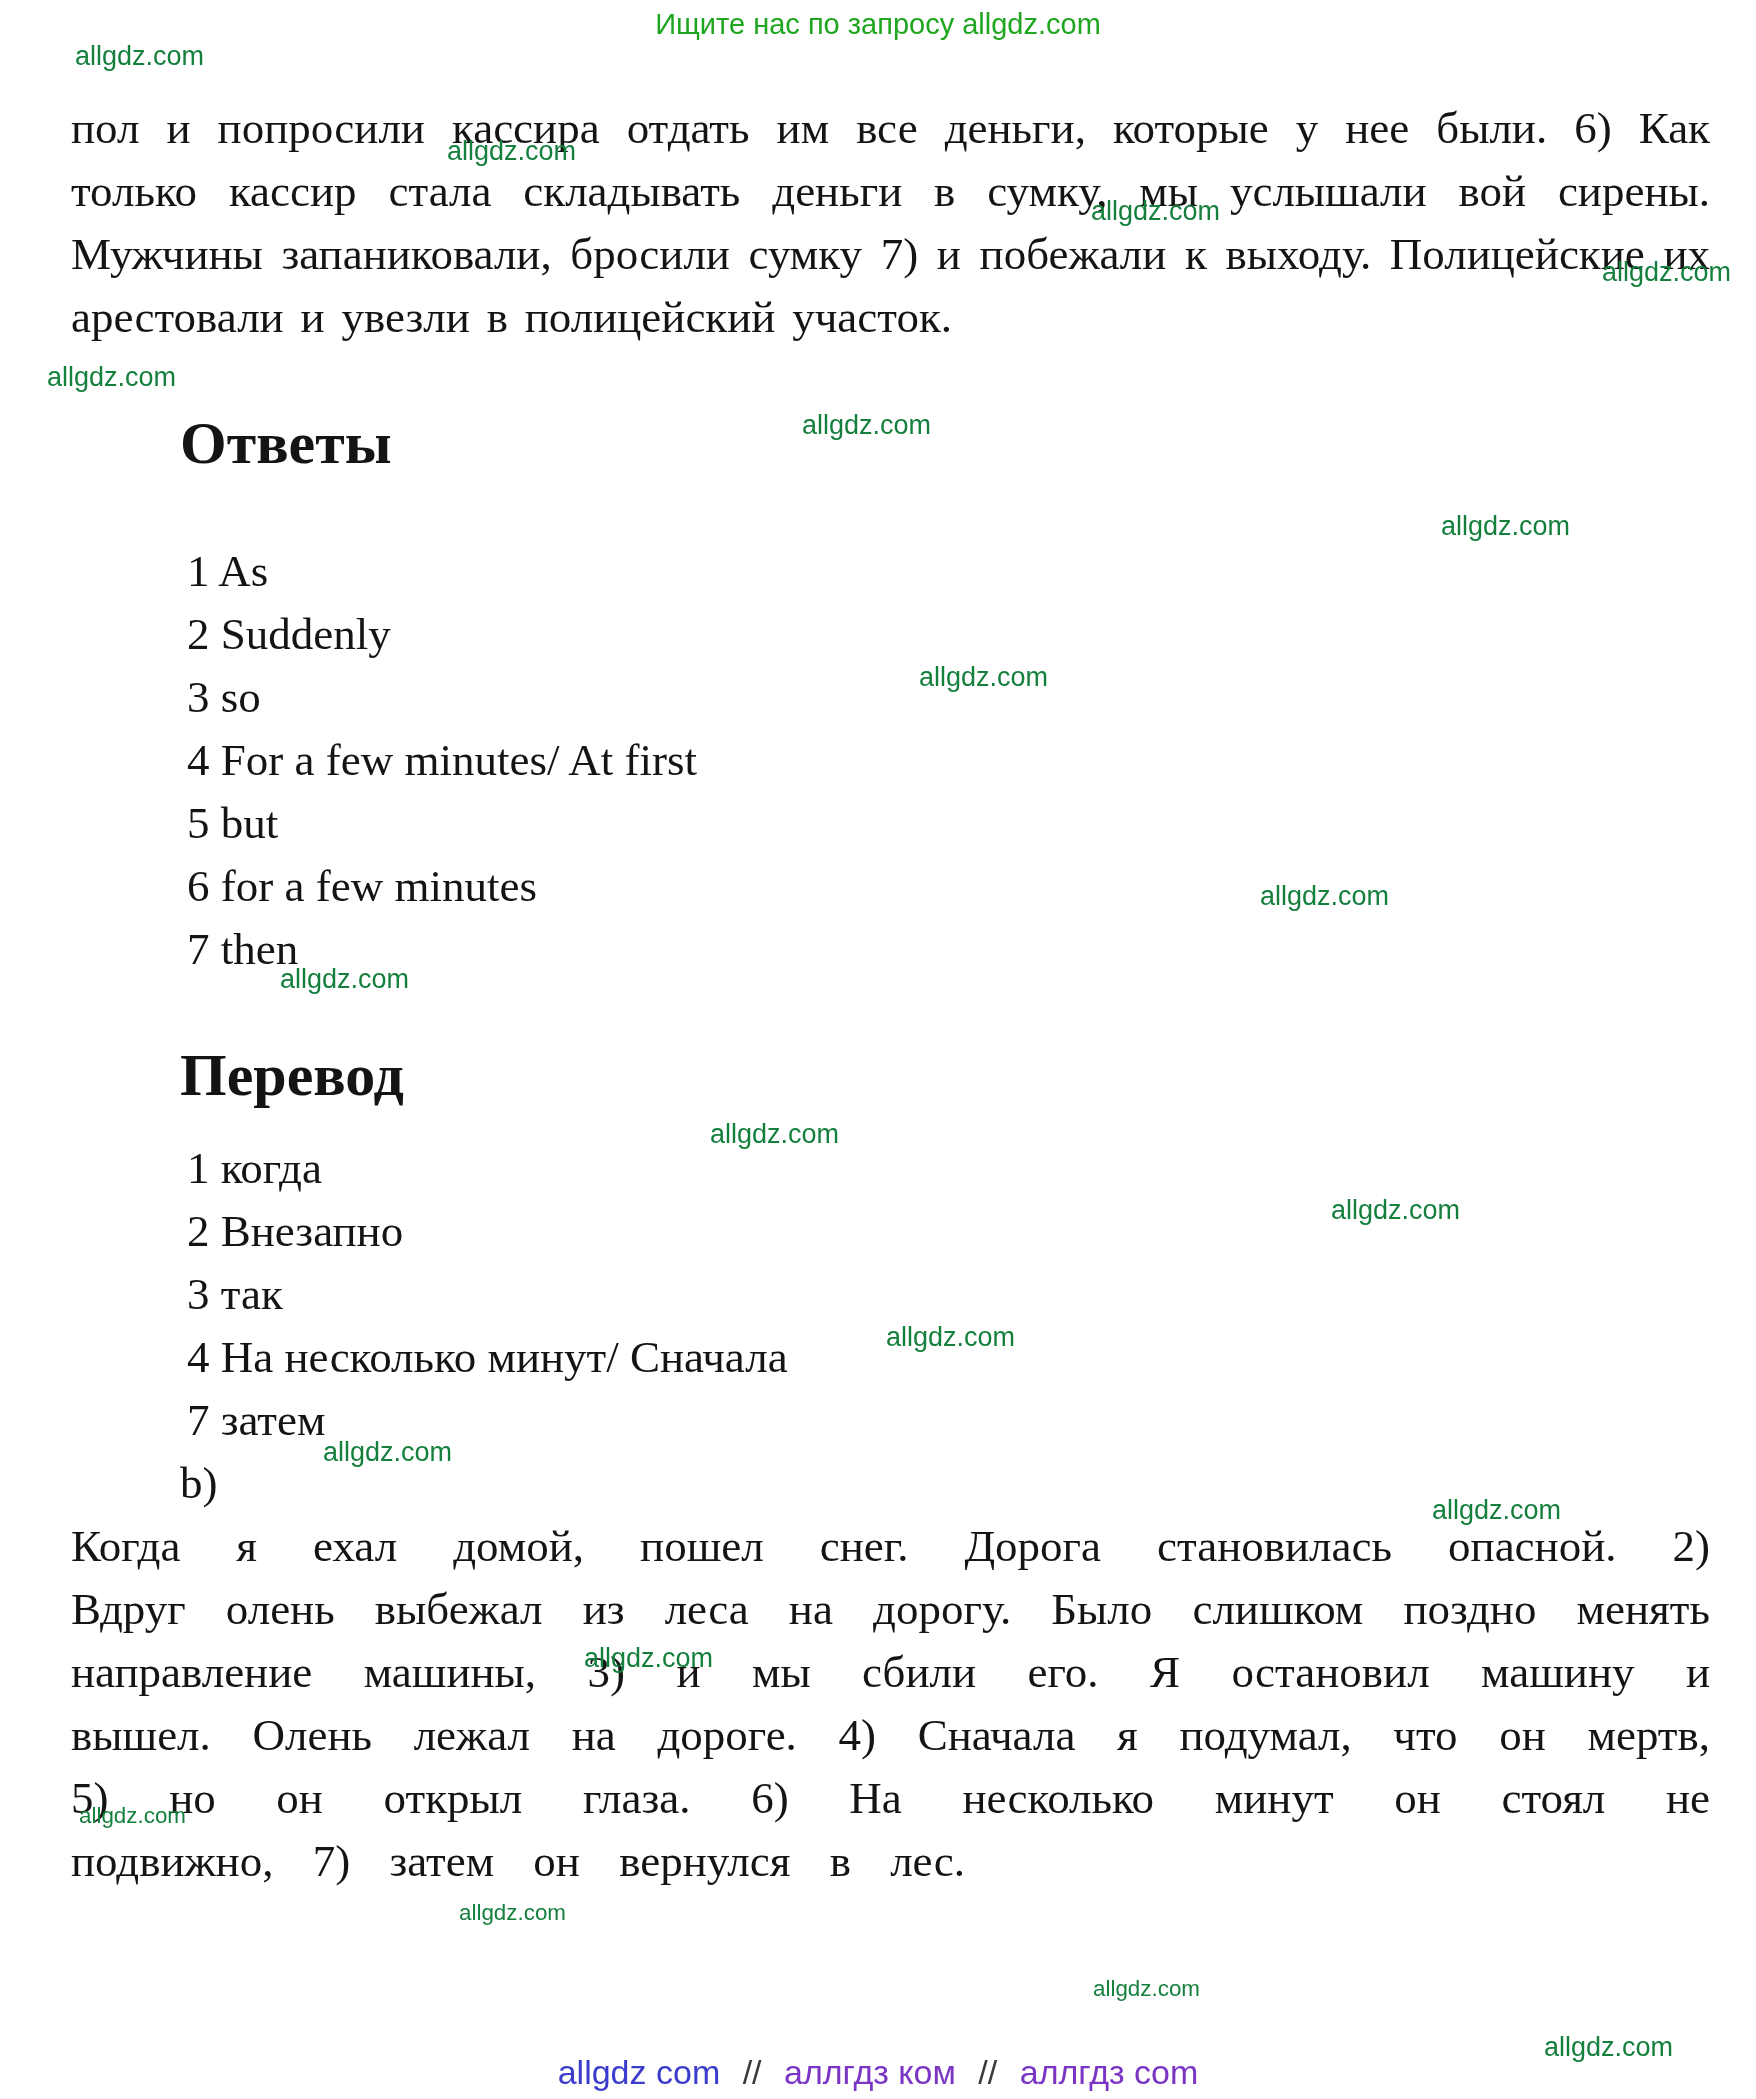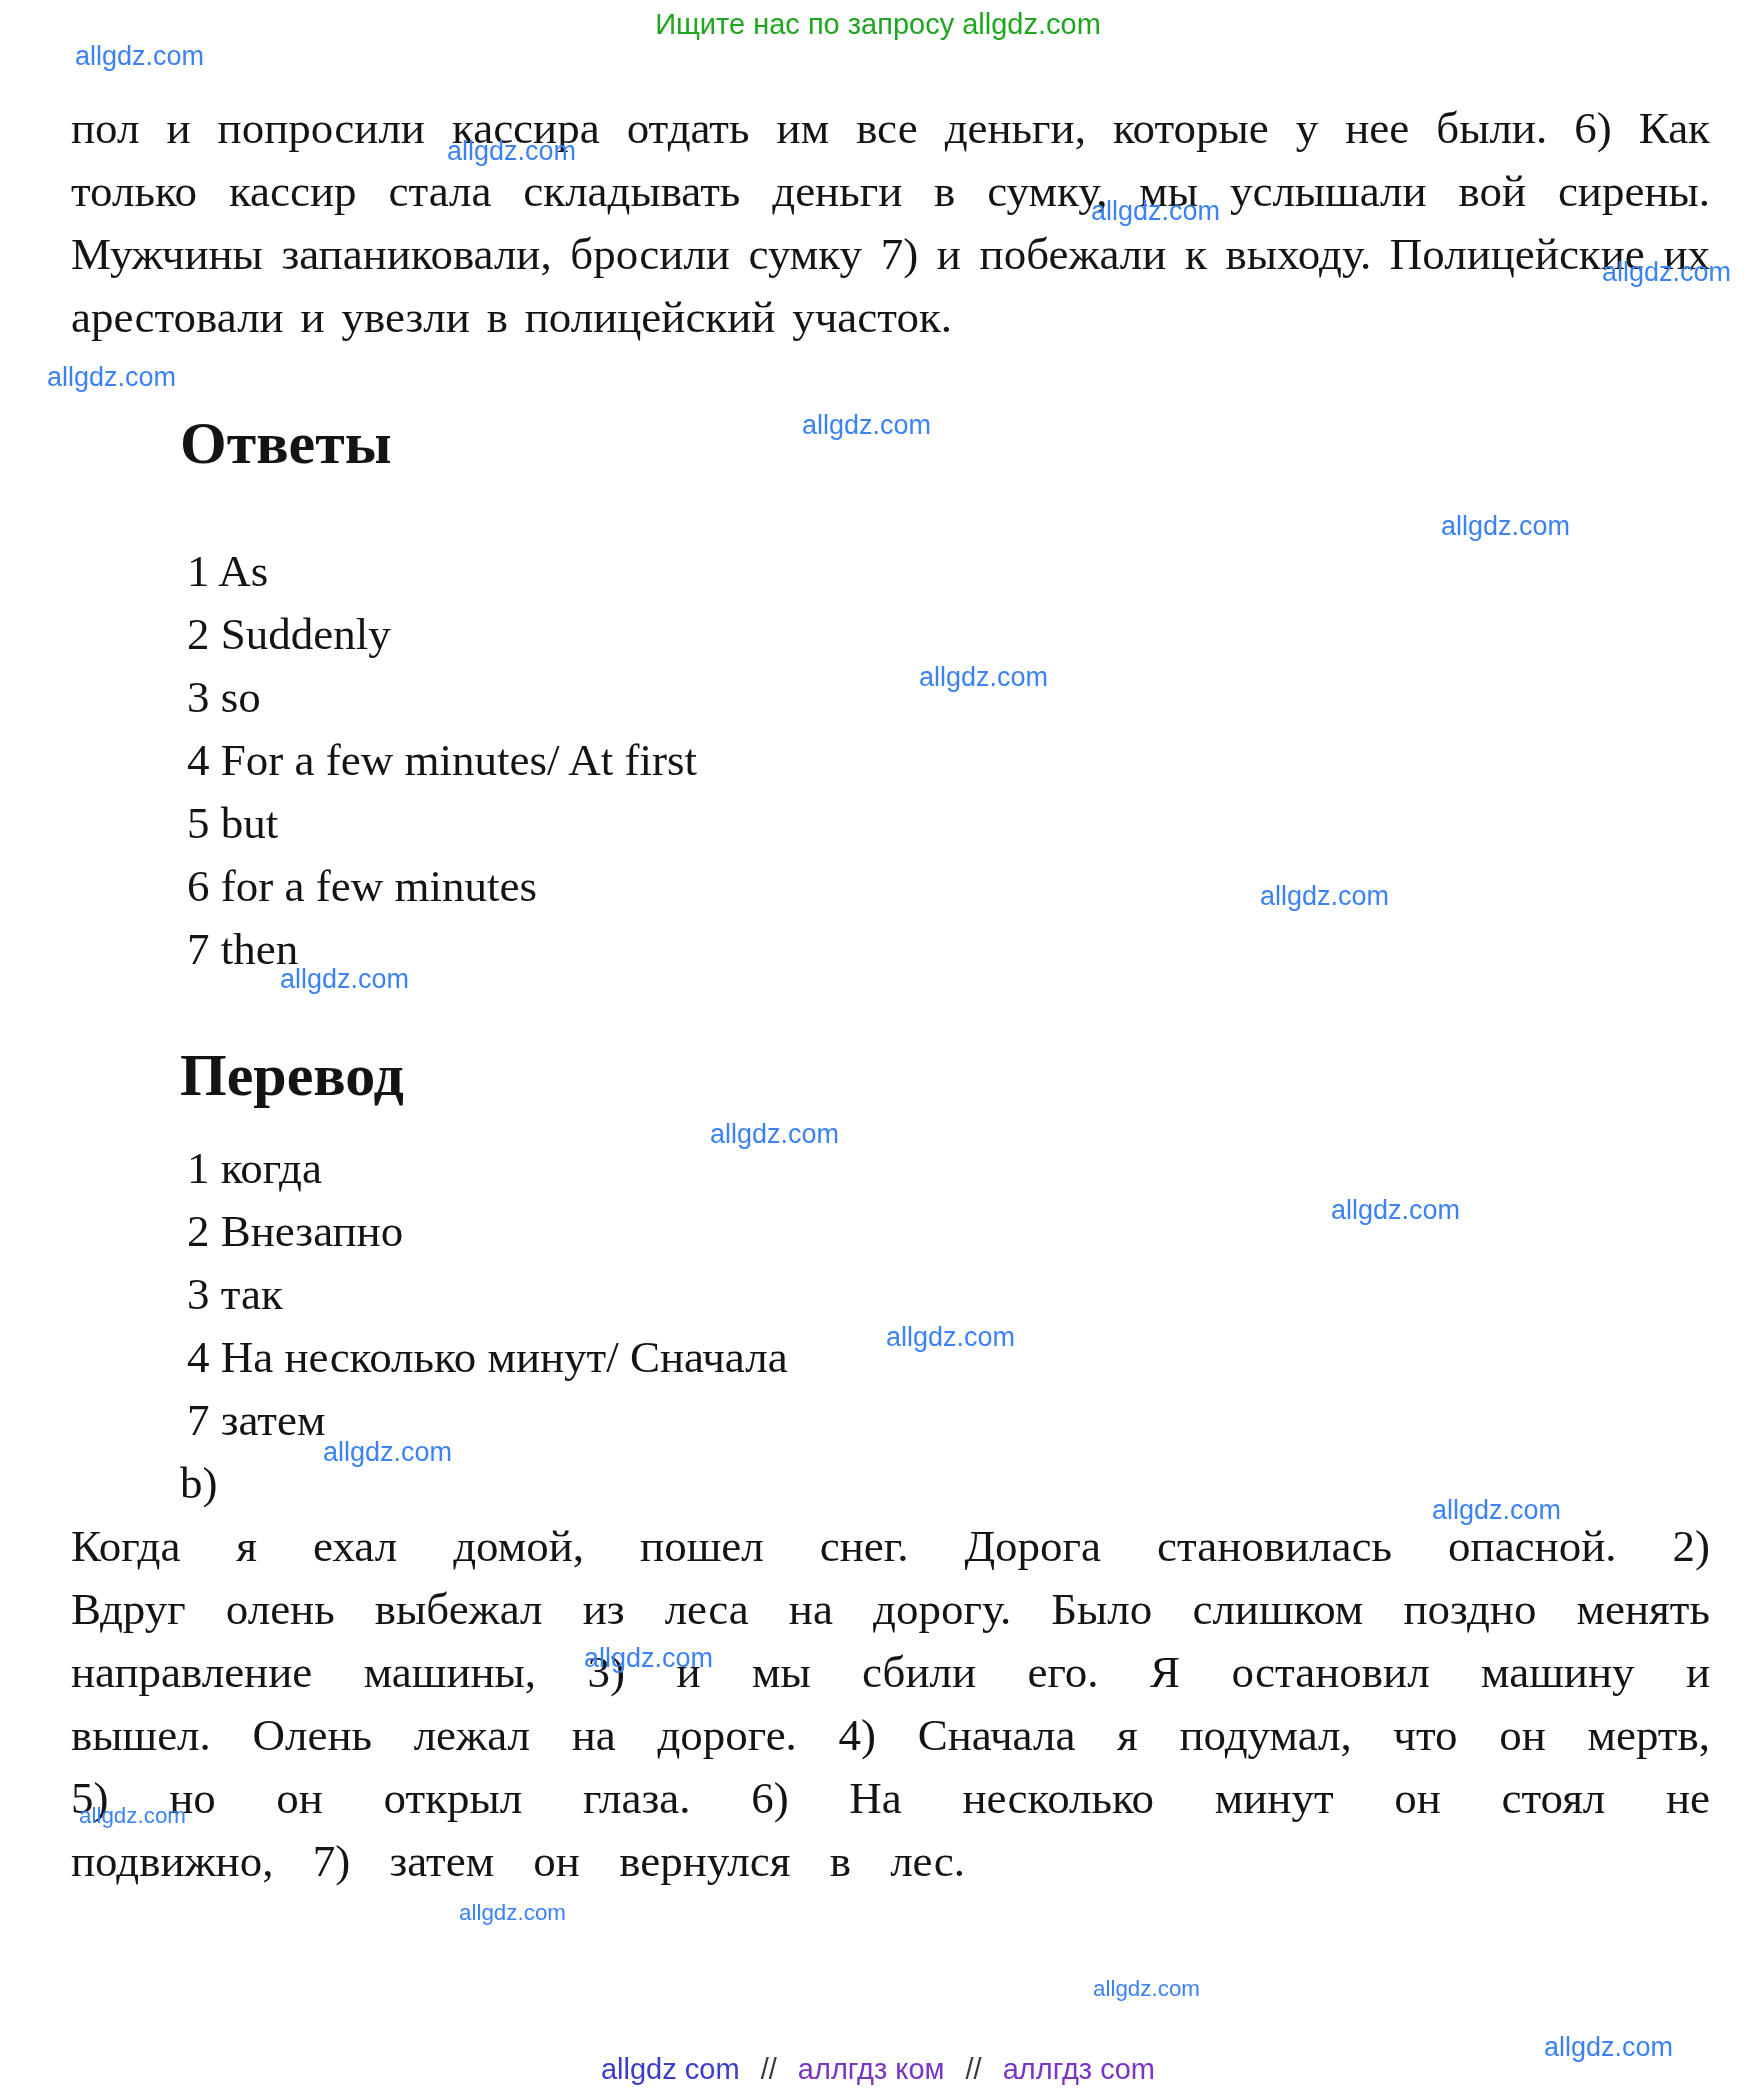--- a/index.html
+++ b/index.html
@@ -16,21 +16,21 @@
     position:absolute;top:7.5px;left:0;width:100%;
     text-align:center;
     font-family:"Liberation Sans", sans-serif;
     font-size:29px;
     color:#1fa51f;
   }
   .wm{
     position:absolute;
     font-family:"Liberation Sans", sans-serif;
     font-size:27px;
-    color:#3b82f6;
+    color:#15803d;
     white-space:nowrap;
     z-index:5;
   }
   .wm.sm{font-size:22.4px;}
   .content{
     position:absolute;top:0;left:10px;width:100%;
     padding:97px 56px 0 61px;
     box-sizing:border-box;
     z-index:1;
   }
@@ -53,24 +53,24 @@
     line-height:63px;
   }
   .list.translation{margin-top:30px;}
   .list div{height:63px;}
   .part-label{
     margin-left:109px;
     font-size:45px;
     line-height:63px;
   }
   .footer{
-    position:absolute;bottom:13px;left:0;width:100%;
+    position:absolute;bottom:7px;left:0;width:100%;
     text-align:center;
     font-family:"Liberation Sans", sans-serif;
-    font-size:29px;
+    font-size:34px;
     z-index:2;
   }
   .footer .seg-blue{color:#3c3ccc;}
   .footer .seg-purple{color:#7a35c4;}
   .footer .sep{color:#3a3a3a;padding:0 13px;}
 </style>
 </head>
 <body>
 
 <div class="page">

